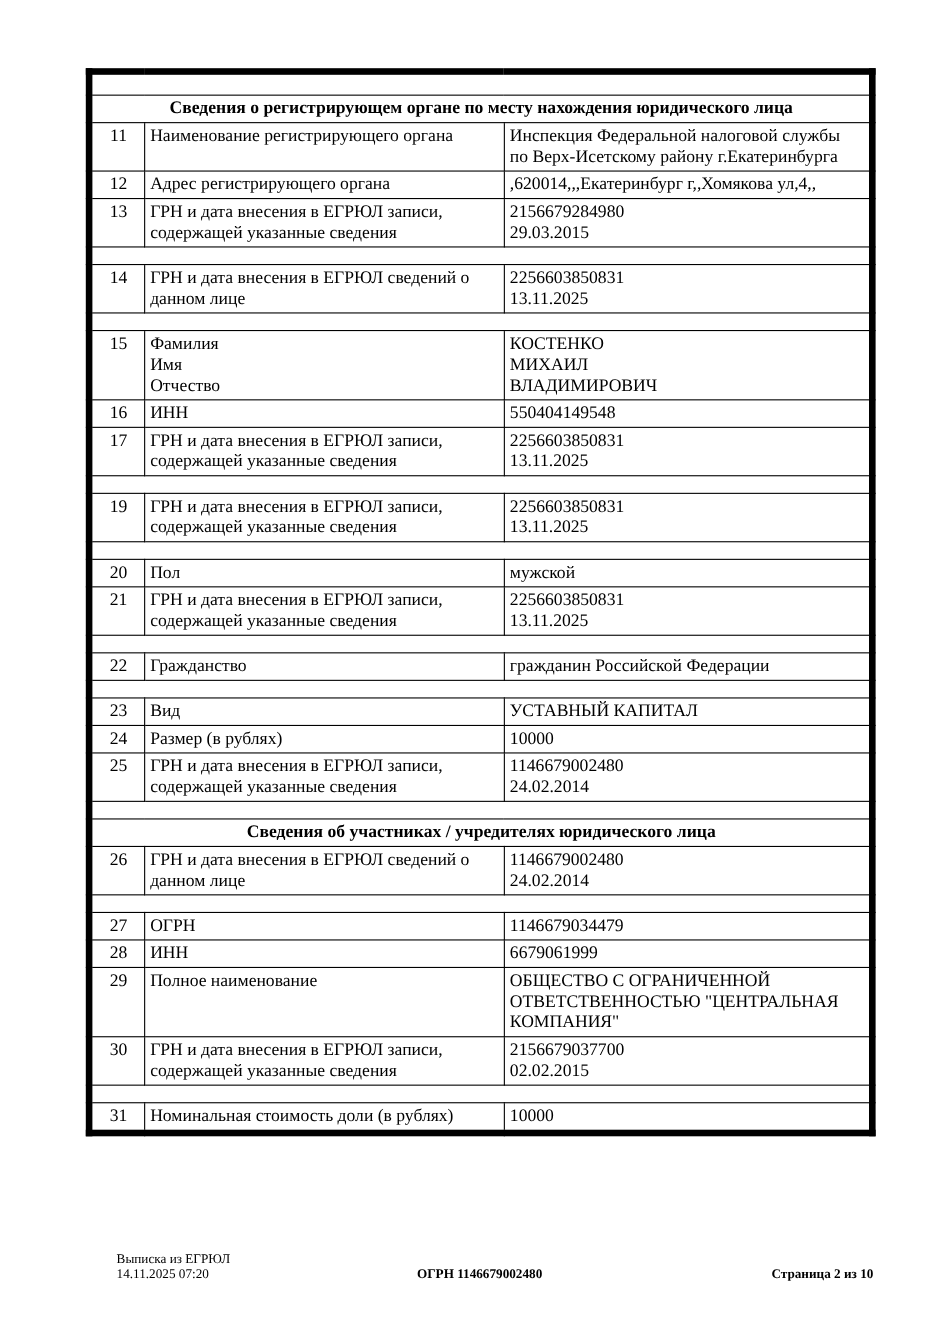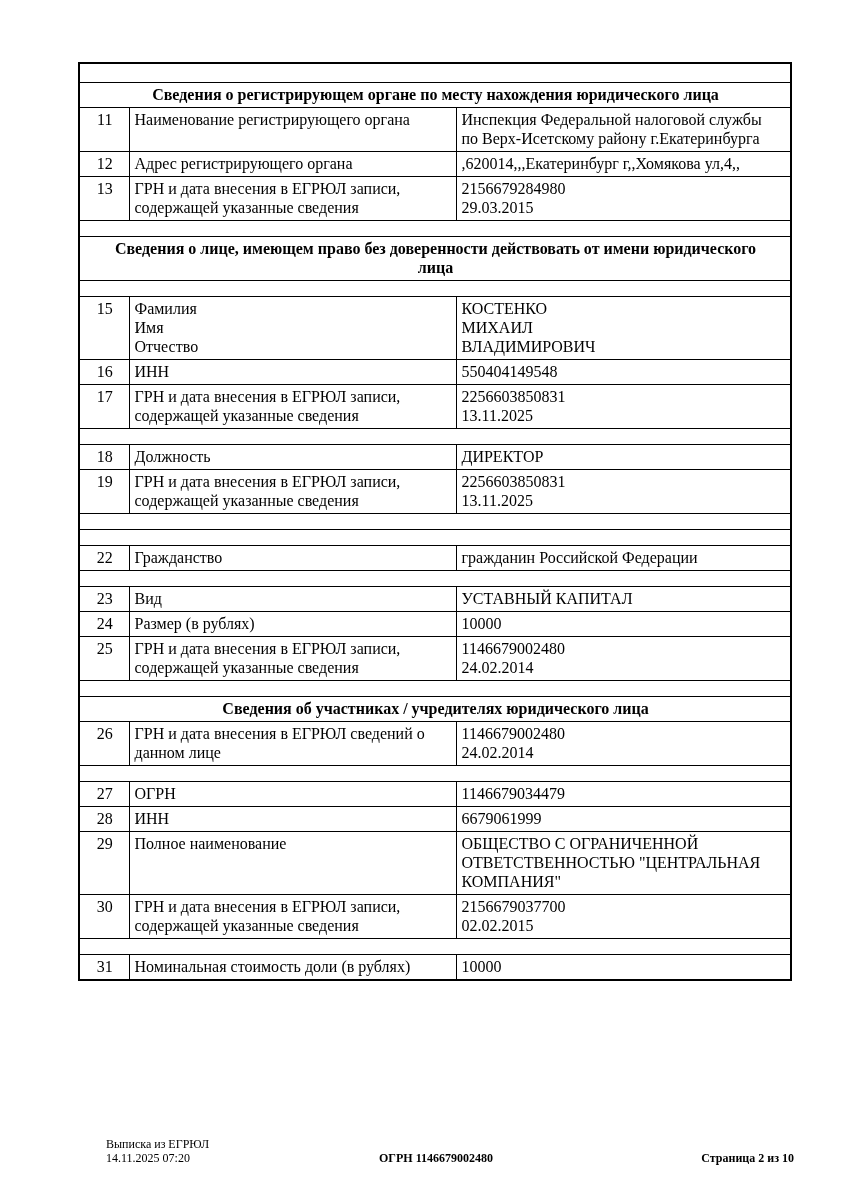--- a/index.html
+++ b/index.html
@@ -16,21 +16,21 @@
     color: #000000;
     overflow: hidden;
   }
   table.egrul {
     position: absolute;
     left: 78px;
     top: 62px;
     width: 712px;
     border-collapse: collapse;
     table-layout: fixed;
-    border: 2px solid #000000;
+    border: 6px solid #000000;
   }
   col.c-num { width: 50px; }
   col.c-lbl { width: 327px; }
   col.c-val { width: 335px; }
   table.egrul td {
     border: 1px solid #000000;
     vertical-align: top;
     font-size: 16px;
     line-height: 19px;
     padding: 2px 4px 3px 5px;
@@ -105,22 +105,25 @@
 содержащей указанные сведения</td>
         <td class="val">2156679284980
 29.03.2015</td>
       </tr>
 
       <tr class="sp">
           <td colspan="3"></td>
         </tr>
 
       <tr>
-        <td class="sec" colspan="3">Сведения о лице, имеющем право без доверенности действовать от имени юридического
-лица</td>
+        <td class="num">14</td>
+        <td class="lbl">ГРН и дата внесения в ЕГРЮЛ сведений о
+данном лице</td>
+        <td class="val">2256603850831
+13.11.2025</td>
       </tr>
 
       <tr class="sp">
           <td colspan="3"></td>
         </tr>
 
       <tr>
         <td class="num">15</td>
         <td class="lbl">Фамилия
 Имя
@@ -140,36 +143,43 @@
 содержащей указанные сведения</td>
         <td class="val">2256603850831
 13.11.2025</td>
       </tr>
 
       <tr class="sp">
           <td colspan="3"></td>
         </tr>
 
       <tr>
-        <td class="num">18</td>
-        <td class="lbl">Должность</td>
-        <td class="val">ДИРЕКТОР</td>
-      </tr>
-      <tr>
         <td class="num">19</td>
         <td class="lbl">ГРН и дата внесения в ЕГРЮЛ записи,
 содержащей указанные сведения</td>
         <td class="val">2256603850831
 13.11.2025</td>
       </tr>
 
       <tr class="sp">
           <td colspan="3"></td>
         </tr>
 
+      <tr>
+        <td class="num">20</td>
+        <td class="lbl">Пол</td>
+        <td class="val">мужской</td>
+      </tr>
+      <tr>
+        <td class="num">21</td>
+        <td class="lbl">ГРН и дата внесения в ЕГРЮЛ записи,
+содержащей указанные сведения</td>
+        <td class="val">2256603850831
+13.11.2025</td>
+      </tr>
 
       <tr class="sp">
           <td colspan="3"></td>
         </tr>
 
       <tr>
         <td class="num">22</td>
         <td class="lbl">Гражданство</td>
         <td class="val">гражданин Российской Федерации</td>
       </tr>

